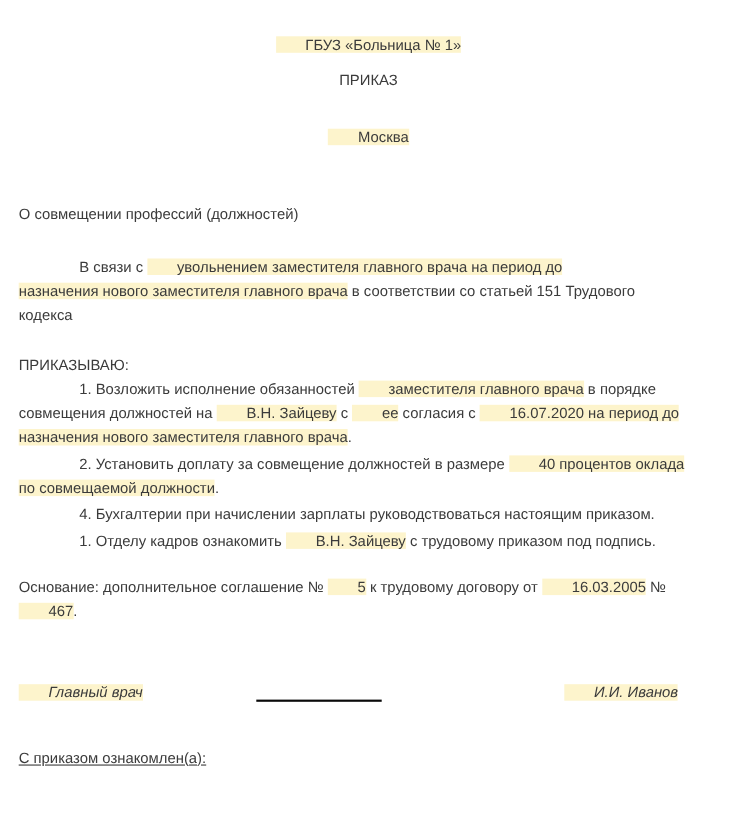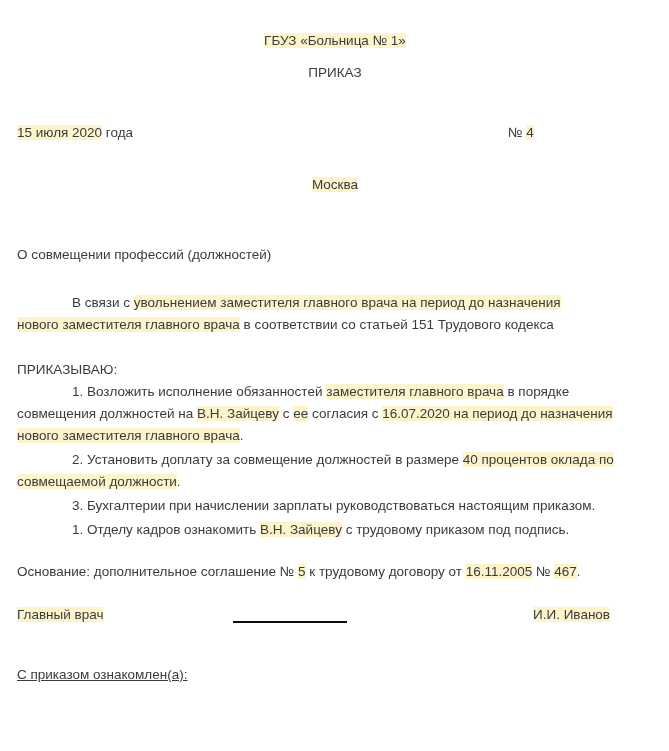--- a/index.html
+++ b/index.html
@@ -11,82 +11,78 @@
     line-height: 22px;
     color: #3b3b3b;
     box-sizing: border-box;
     overflow: hidden;
   }
   .page {
     box-sizing: border-box;
     width: 669px; height: 751px;
     padding: 30px 16px 0 17px;
   }
-  .hl { background: var(--hl, #fdf4cc); }
+  .hl { background: var(--hl, #fdf4cc); padding-left: 27px; }
   .t-center { text-align: center; }
   .block { margin: 0; }
   .mt-doc-type   { margin-top: 10px; }
   .mt-date-row   { margin-top: 38px; }
   .mt-city       { margin-top: 30px; }
   .mt-subject    { margin-top: 48px; }
   .mt-preamble   { margin-top: 26px; }
   .mt-orderword  { margin-top: 23px; }
   .mt-item-first { }
   .mt-item       { margin-top: 2px; }
   .mt-basis      { margin-top: 20px; }
-  .mt-signature  { margin-top: 21px; }
+  .mt-signature  { margin-top: 52px; font-style: italic; }
   .mt-acknow     { margin-top: 38px; text-decoration: underline; }
   .indent { text-indent: 55px; }
   .preamble { max-width: 570px; }
   .order-item { max-width: 610px; }
   .date-row { position: relative; height: 22px; }
   .doc-number { position: absolute; left: 491px; top: 0; white-space: nowrap; }
   .signature-row { position: relative; height: 22px; }
-  .signatory-name { position: absolute; left: 516px; top: 0; white-space: nowrap; }
+  .signatory-name { position: absolute; left: 496px; top: 0; white-space: nowrap; }
   .signature-line {
     position: absolute; left: 216px; top: 17px;
     width: 114px; height: 0;
     border-top: 2px solid #0a0a0a;
   }
 </style>
 </head>
 <body style="--hl: #fdf4cc; color: rgb(59, 59, 59);">
 
 <div class="page">
 
   <div class="block t-center">
     <span class="hl">ГБУЗ «Больница № 1»</span>
   </div>
 
   <div class="block t-center mt-doc-type">ПРИКАЗ</div>
 
-  <div class="block date-row mt-date-row">
-    <span><span class="hl">15 июля 2020</span><span> года</span></span>
-    <span class="doc-number"><span>№ </span><span class="hl">4</span></span>
-  </div>
 
   <div class="block t-center mt-city">
     <span class="hl">Москва</span>
   </div>
 
   <div class="block mt-subject">О совмещении профессий (должностей)</div>
 
   <div class="block preamble indent mt-preamble"><span>В связи с </span><span class="hl">увольнением заместителя главного врача на период до назначения нового заместителя главного врача</span><span> в соответствии со статьей 151 Трудового кодекса</span></div>
 
   <div class="block mt-orderword">ПРИКАЗЫВАЮ:</div>
 
   <div class="block order-item indent mt-item-first"><span>1. Возложить исполнение обязанностей </span><span class="hl">заместителя главного врача</span><span> в порядке совмещения должностей на </span><span class="hl">В.Н. Зайцеву</span><span> с </span><span class="hl">ее</span><span> согласия с </span><span class="hl">16.07.2020 на период до назначения нового заместителя главного врача</span><span>.</span></div>
 
   <div class="block order-item indent mt-item"><span>2. Установить доплату за совмещение должностей в размере </span><span class="hl">40 процентов оклада по совмещаемой должности</span><span>.</span></div>
 
-  <div class="block order-item indent mt-item"><span>3. Бухгалтерии при начислении зарплаты руководствоваться настоящим приказом.</span></div>
+  <div class="block order-item indent mt-item"><span>4. Бухгалтерии при начислении зарплаты руководствоваться настоящим приказом.</span></div>
 
   <div class="block order-item indent mt-item"><span>1. Отделу кадров ознакомить </span><span class="hl">В.Н. Зайцеву</span><span> с трудовому приказом под подпись.</span></div>
 
-  <div class="block mt-basis"><span>Основание: дополнительное соглашение № </span><span class="hl">5</span><span> к трудовому договору от </span><span class="hl">16.11.2005</span><span> № </span><span class="hl">467</span><span>.</span></div>
+  <div class="block mt-basis"><span>Основание: дополнительное соглашение № </span><span class="hl">5</span><span> к трудовому договору от </span><span class="hl">16.03.2005</span><span> № </span><span class="hl">467</span><span>.</span></div>
 
   <div class="block signature-row mt-signature">
     <span><span class="hl">Главный врач</span></span>
     <span class="signature-line"></span>
     <span class="signatory-name"><span class="hl">И.И. Иванов</span></span>
   </div>
 
   <div class="block mt-acknow">С приказом ознакомлен(а):</div>
 
 </div>

